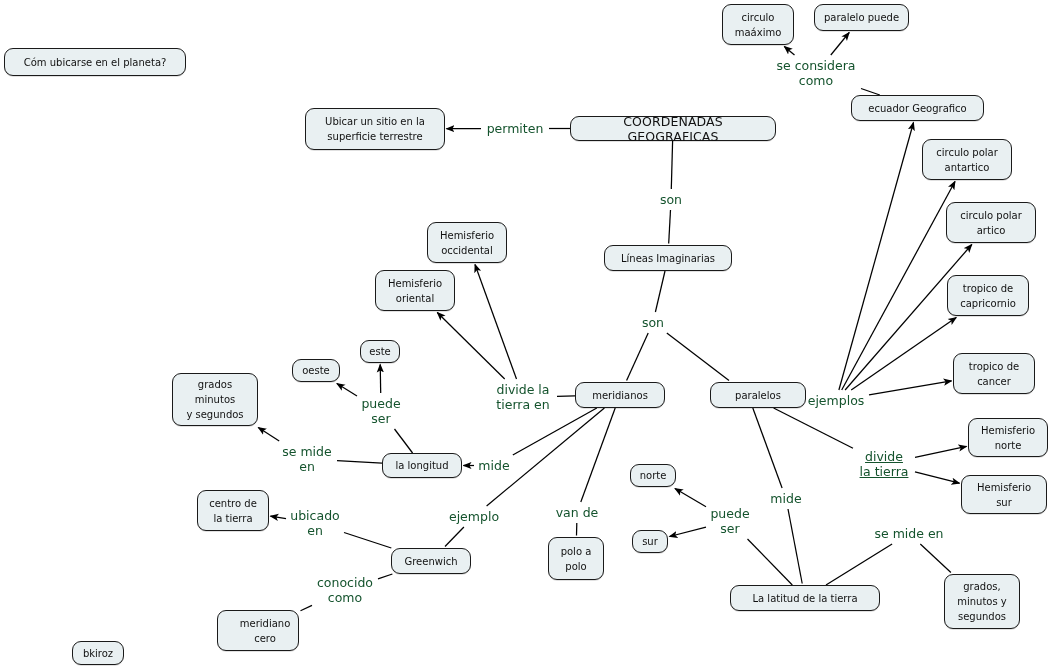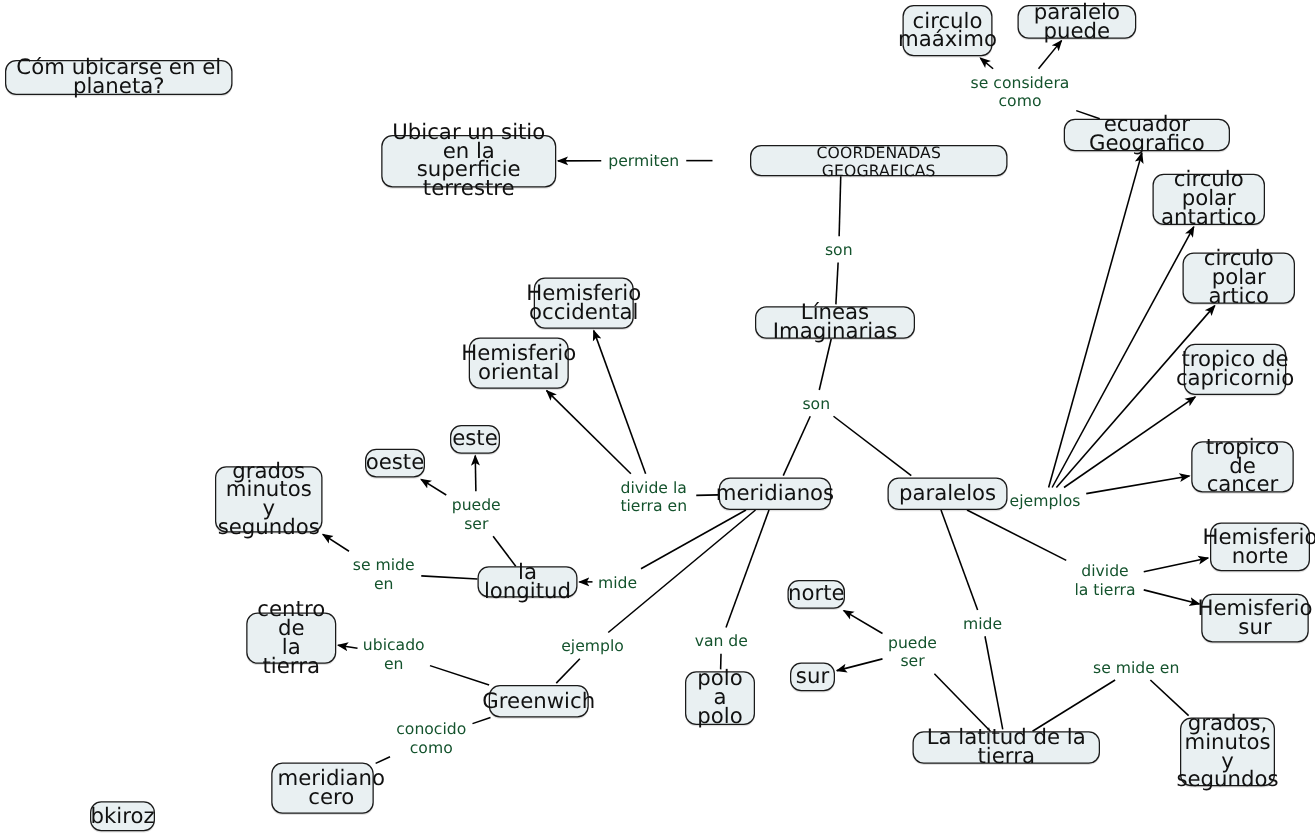--- a/index.html
+++ b/index.html
@@ -12,21 +12,21 @@
     overflow:hidden;
   }
   #edges{position:absolute;left:0;top:0;width:1052px;height:668px;pointer-events:none;}
   .node{
     position:absolute;
     box-sizing:border-box;
     background:#e9f0f2;
     border:1px solid #1a1a1a;
     border-radius:9px;
     color:#111111;
-    font-size:17px;
+    font-size:10px;
     line-height:15px;
     text-align:center;
     display:flex;
     align-items:center;
     justify-content:center;
     padding:2px 6px;
     white-space:pre-line;
     box-shadow:0 1px 0 rgba(0,0,0,0.12);
   }
   .node.caps{font-size:12.5px;letter-spacing:0.1px;}
@@ -94,21 +94,21 @@
         <line x1="706.0" y1="506.8" x2="675.0" y2="488.5" marker-end="url(#ah)"></line>
         <line x1="706.0" y1="527.1" x2="669.5" y2="536.5" marker-end="url(#ah)"></line>
         <line x1="826.0" y1="585.0" x2="892.1" y2="544.0"></line>
         <line x1="920.3" y1="544.0" x2="950.9" y2="572.5"></line>
       </g>
   </svg>
   <div id="nodes-layer">
       <div class="node" style="left: 4px; top: 48px; width: 182px; height: 28px;">Cóm ubicarse en el planeta?</div>
       <div class="node" style="left: 305px; top: 108px; width: 140px; height: 42px;">Ubicar un sitio en la
 superficie terrestre</div>
-      <div class="node caps" style="left: 600px; top: 116px; width: 206px; height: 25px;">COORDENADAS GEOGRAFICAS</div>
+      <div class="node caps" style="left: 570px; top: 116px; width: 206px; height: 25px;">COORDENADAS GEOGRAFICAS</div>
       <div class="node" style="left: 604px; top: 245px; width: 128px; height: 26px;">Líneas Imaginarias</div>
       <div class="node" style="left: 722px; top: 4px; width: 72px; height: 41px;">circulo
 maáximo</div>
       <div class="node" style="left: 814px; top: 4px; width: 95px; height: 27px;">paralelo puede</div>
       <div class="node" style="left: 851px; top: 95px; width: 133px; height: 26px;">ecuador Geografico</div>
       <div class="node" style="left: 922px; top: 139px; width: 90px; height: 41px;">circulo polar
 antartico</div>
       <div class="node" style="left: 946px; top: 202px; width: 90px; height: 41px;">circulo polar
 artico</div>
       <div class="node" style="left: 947px; top: 275px; width: 82px; height: 41px;">tropico de
@@ -162,17 +162,17 @@
       <div class="linklabel" style="left: 477px; top: 458px; width: 34px;">mide</div>
       <div class="linklabel" style="left: 289px; top: 508px; width: 52px;">ubicado
 en</div>
       <div class="linklabel" style="left: 448px; top: 509px; width: 52px;">ejemplo</div>
       <div class="linklabel" style="left: 554px; top: 505px; width: 46px;">van de</div>
       <div class="linklabel" style="left: 315px; top: 575px; width: 60px;">conocido
 como</div>
       <div class="linklabel" style="left: 709px; top: 506px; width: 42px;">puede
 ser</div>
       <div class="linklabel" style="left: 769px; top: 491px; width: 34px;">mide</div>
-      <div class="linklabel" style="left: 856px; top: 449px; width: 56px;">divide
+      <div class="linklabel" style="left: 856px; top: 449px; width: 56px; text-decoration: underline;">divide
 la tierra</div>
       <div class="linklabel" style="left: 871px; top: 526px; width: 76px;">se mide en</div>
     </div>
 </div>
 
 </body></html>

